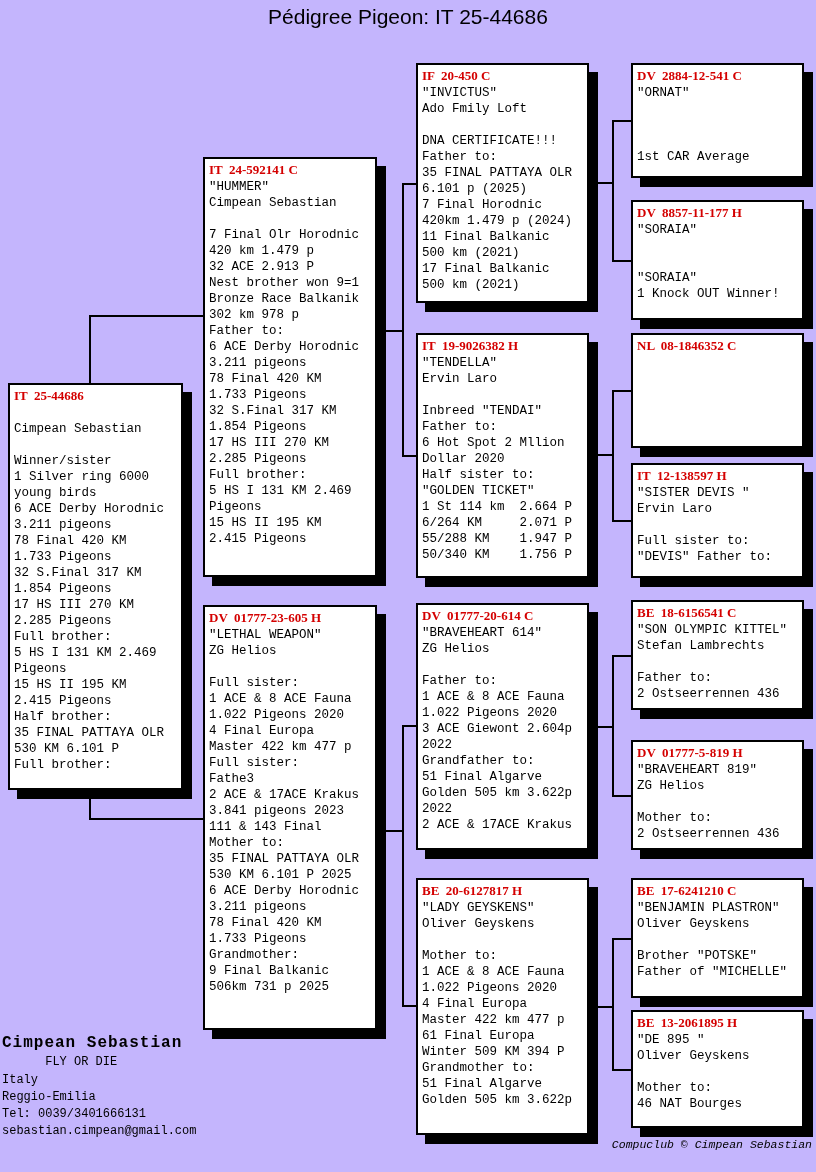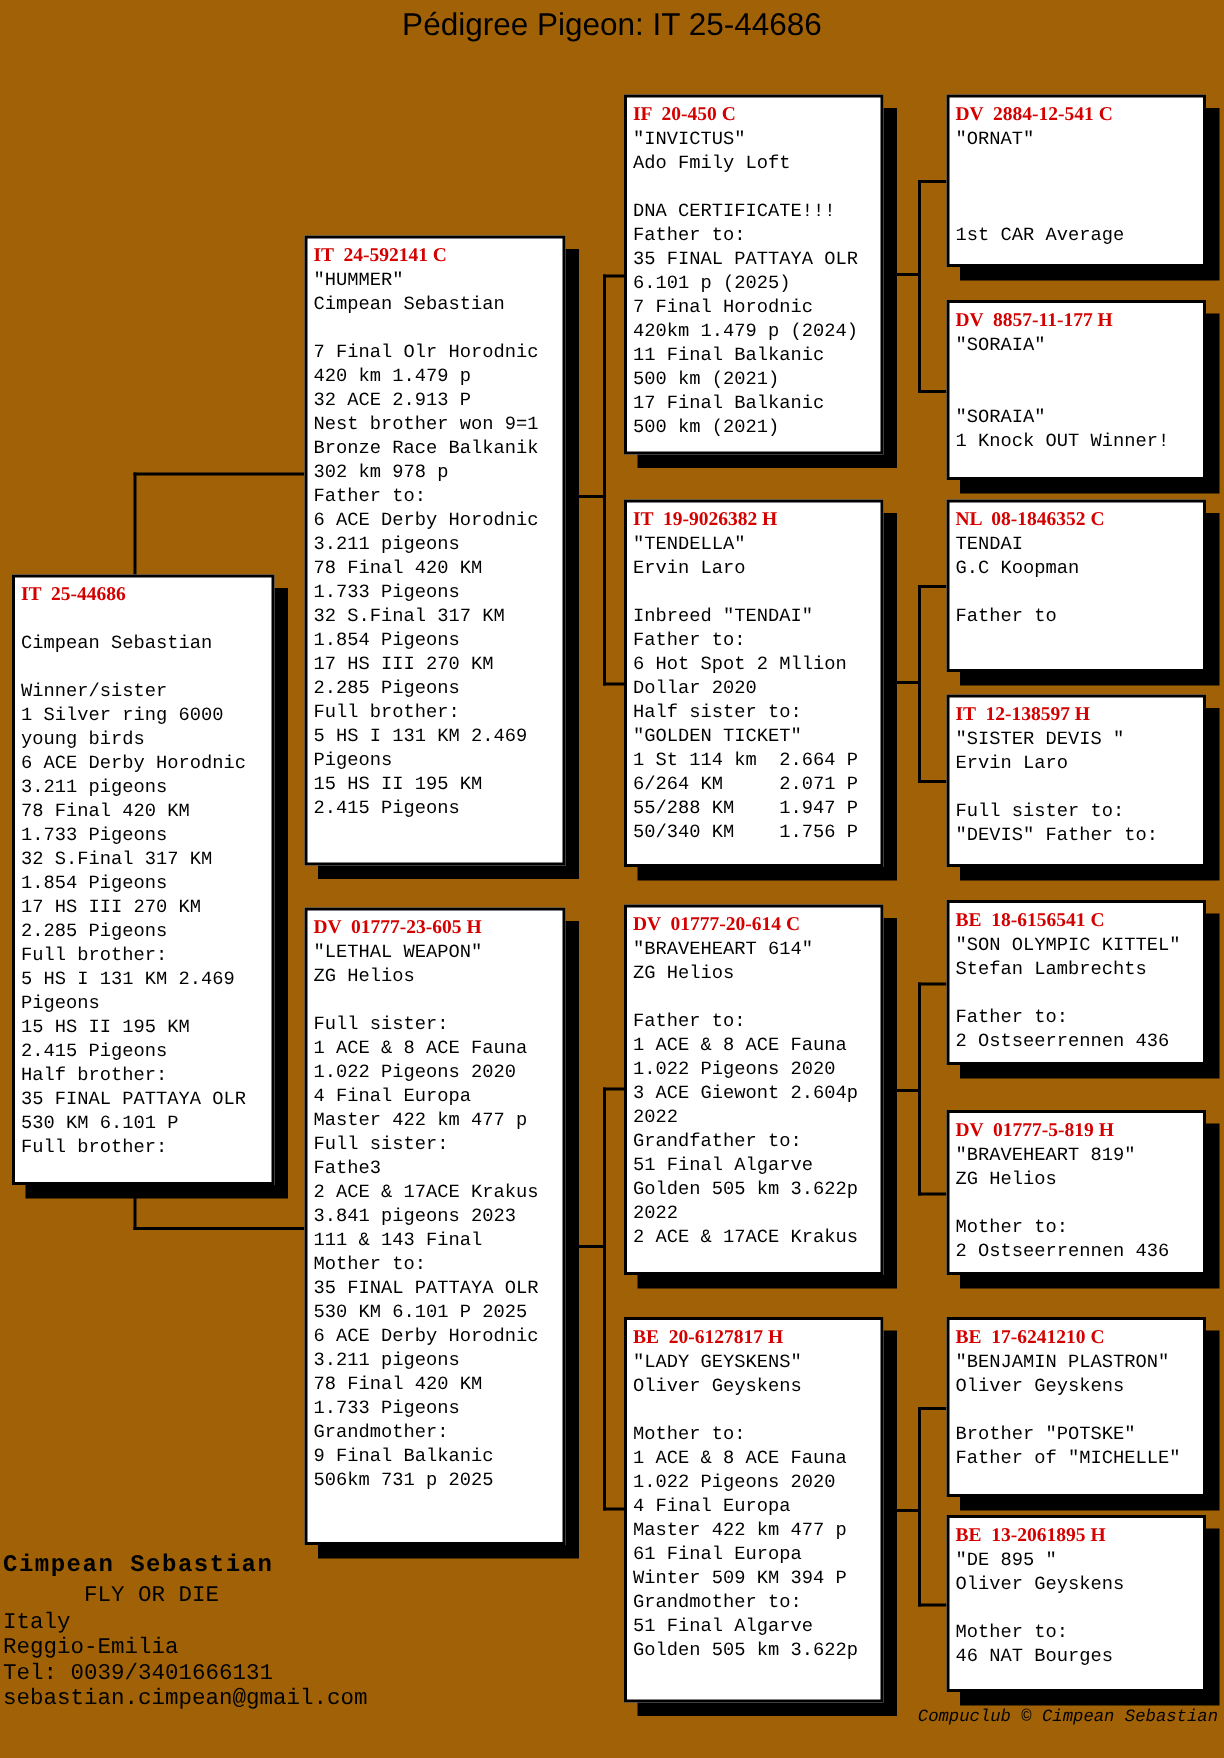--- a/index.html
+++ b/index.html
@@ -1,17 +1,17 @@
 <!DOCTYPE html>
 <html><head>
 <meta charset="utf-8">
 <style>
   html,body { margin:0; padding:0; background:#ffffff; }
   .page {
-    position:relative; width:816px; height:1172px; background:#a16207;
+    position:relative; width:816px; height:1172px; background:#c4b5fd;
     font-family:"Liberation Mono", monospace; overflow:hidden;
   }
   .title {
     position:absolute; top:5px; left:0; width:100%;
     text-align:center; font-family:"Liberation Sans", sans-serif;
     font-size:21px; color:#000;
   }
   .pbox {
     position:absolute; box-sizing:border-box; background:#ffffff;
     border:2px solid #000; box-shadow:9px 9px 0 0 #000;
@@ -21,21 +21,21 @@
     color:#d40000; font-weight:bold; font-size:13px; line-height:18px;
     white-space:pre;
     font-family:Liberation Serif, serif;
   }
   .bl { font-size:12.5px; line-height:16px; white-space:pre; color:#000; }
   .cl { position:absolute; background:#000; z-index:1; }
   .footer-name {
     position:absolute; left:2px; top:1034px; font-weight:bold;
     font-size:16px; letter-spacing:1px; color:#000;
   }
-  .fline { position:absolute; left:2px; font-size:15px; color:#000; white-space:pre; }
+  .fline { position:absolute; left:2px; font-size:12px; color:#000; white-space:pre; }
   .credit {
     position:absolute; right:4px; top:1138px; font-style:italic;
     font-size:11.5px; color:#000;text-align:right;
   }
 </style>
 </head>
 <body>
 
 <div class="page">
 
@@ -249,26 +249,20 @@
     <div>
         <div class="bl">"SORAIA"</div>
         <div class="bl">&nbsp;</div>
         <div class="bl">&nbsp;</div>
         <div class="bl">"SORAIA"</div>
         <div class="bl">1 Knock OUT Winner!</div>
       </div>
   </div>
   <div class="pbox" style="left:631px;top:333px;width:173px;height:115px">
     <div class="ring">NL  08-1846352 C</div>
-    <div>
-        <div class="bl">TENDAI</div>
-        <div class="bl">G.C Koopman</div>
-        <div class="bl">&nbsp;</div>
-        <div class="bl">Father to</div>
-      </div>
   </div>
   <div class="pbox" style="left:631px;top:463px;width:173px;height:115px">
     <div class="ring">IT  12-138597 H</div>
     <div>
         <div class="bl">"SISTER DEVIS "</div>
         <div class="bl">Ervin Laro</div>
         <div class="bl">&nbsp;</div>
         <div class="bl">Full sister to:</div>
         <div class="bl">"DEVIS" Father to:</div>
       </div>

